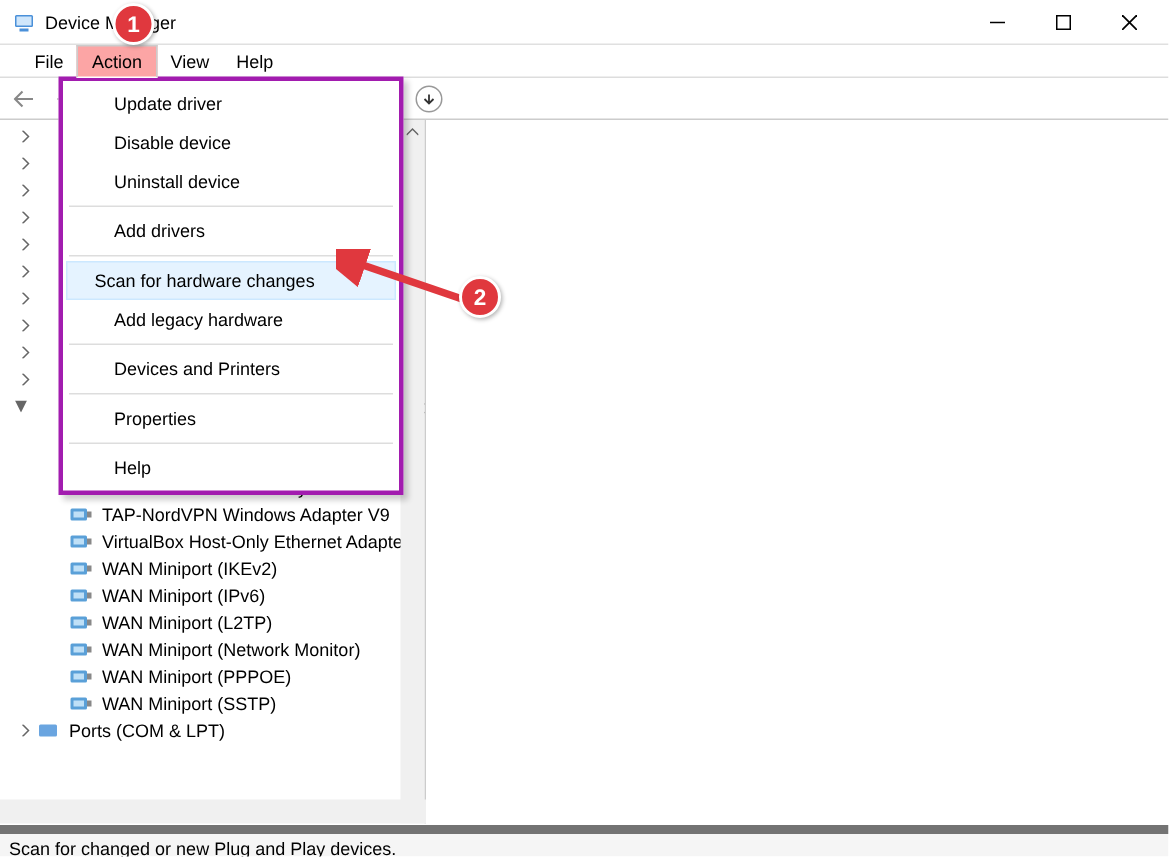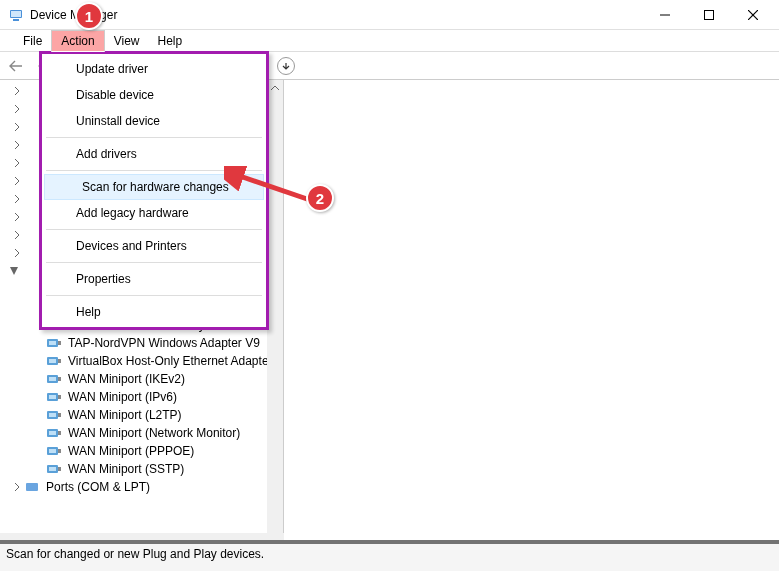--- a/index.html
+++ b/index.html
@@ -41,25 +41,25 @@
   .child-group .tree-row { padding-left: 0; }
   .truncated { overflow: hidden; text-overflow: clip; }
 
   
   .dropdown {
     position: absolute; top: 51px; left: 39px; width: 230px;
     background: #fff; border: 3px solid #a21caf; box-shadow: 3px 3px 4px rgba(0,0,0,0.2);
     z-index: 10; padding: 2px;
   }
   .dropdown .dd-item { padding: 6px 12px 6px 32px; cursor: default; }
-  .dropdown .dd-item.hover { background: #e5f3ff; border: 1px solid #cce8ff; padding: 5px 11px 5px 37px; }
+  .dropdown .dd-item.hover { background: #e5f3ff; border: 1px solid #cce8ff; padding: 5px 11px 5px 18px; }
   .dropdown .dd-sep { height: 1px; background: #ddd; margin: 3px 2px; }
 
   
-  .statusbar { position: absolute; bottom: 0; left: 0; right: 0; height: 31px; border-top: 4px solid #737373; padding: 3px 6px; background: #f5f5f5; }
+  .statusbar { position: absolute; bottom: 0; left: 0; right: 0; height: 21px; border-top: 6px solid #737373; padding: 3px 6px; background: #f5f5f5; }
 
   
   .scroll-v { position: absolute; right: 0; top: 0; bottom: 0; width: 16px; background: #f0f0f0; display:flex; flex-direction:column; align-items:center; justify-content:space-between; }
   .scroll-v .arrow-btn { height:16px; width:100%; display:flex; align-items:center; justify-content:center; }
   .scroll-v .thumb { flex: 1; }
 
   .scroll-h { position: absolute; left: 0; right: 16px; bottom: 22px; height: 16px; background: #f0f0f0; }
 
   
   .callout { position: absolute; width: 28px; height: 28px; border-radius: 50%; background: #e0383e; border: 2px solid #fff; display: flex; align-items: center; justify-content: center; color: #fff; font-weight: bold; font-size: 15px; z-index: 30; box-shadow: 1px 1px 3px rgba(0,0,0,.3); }

